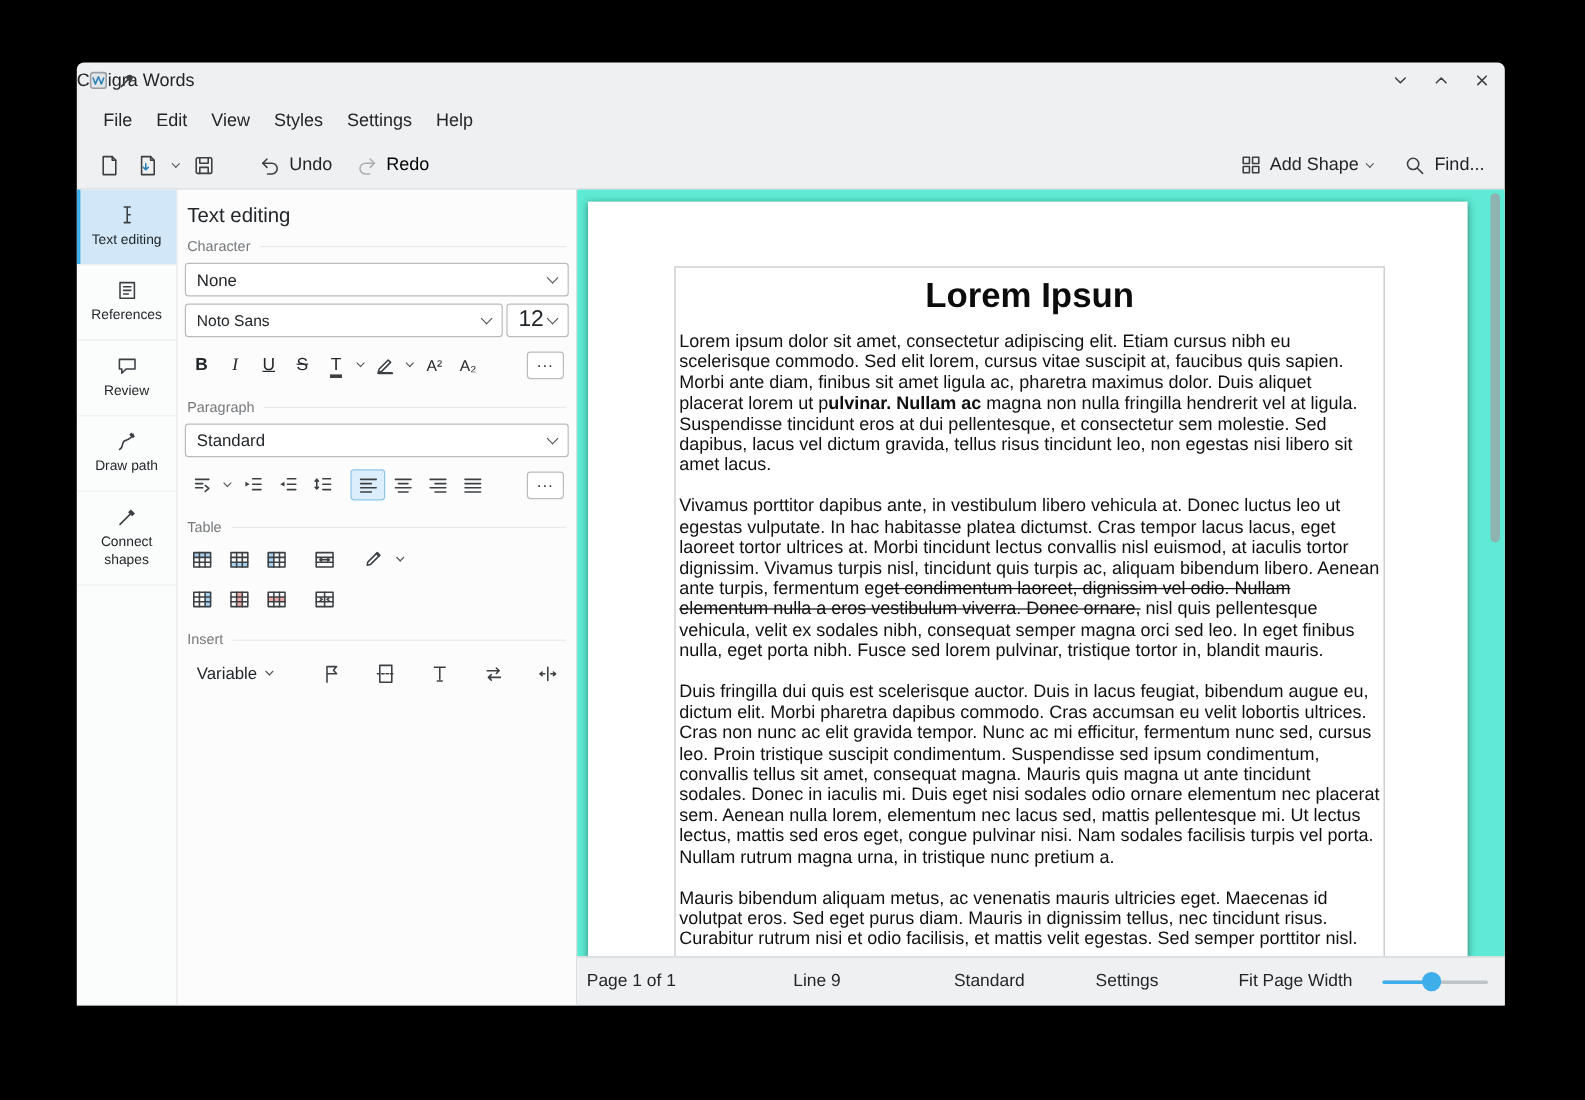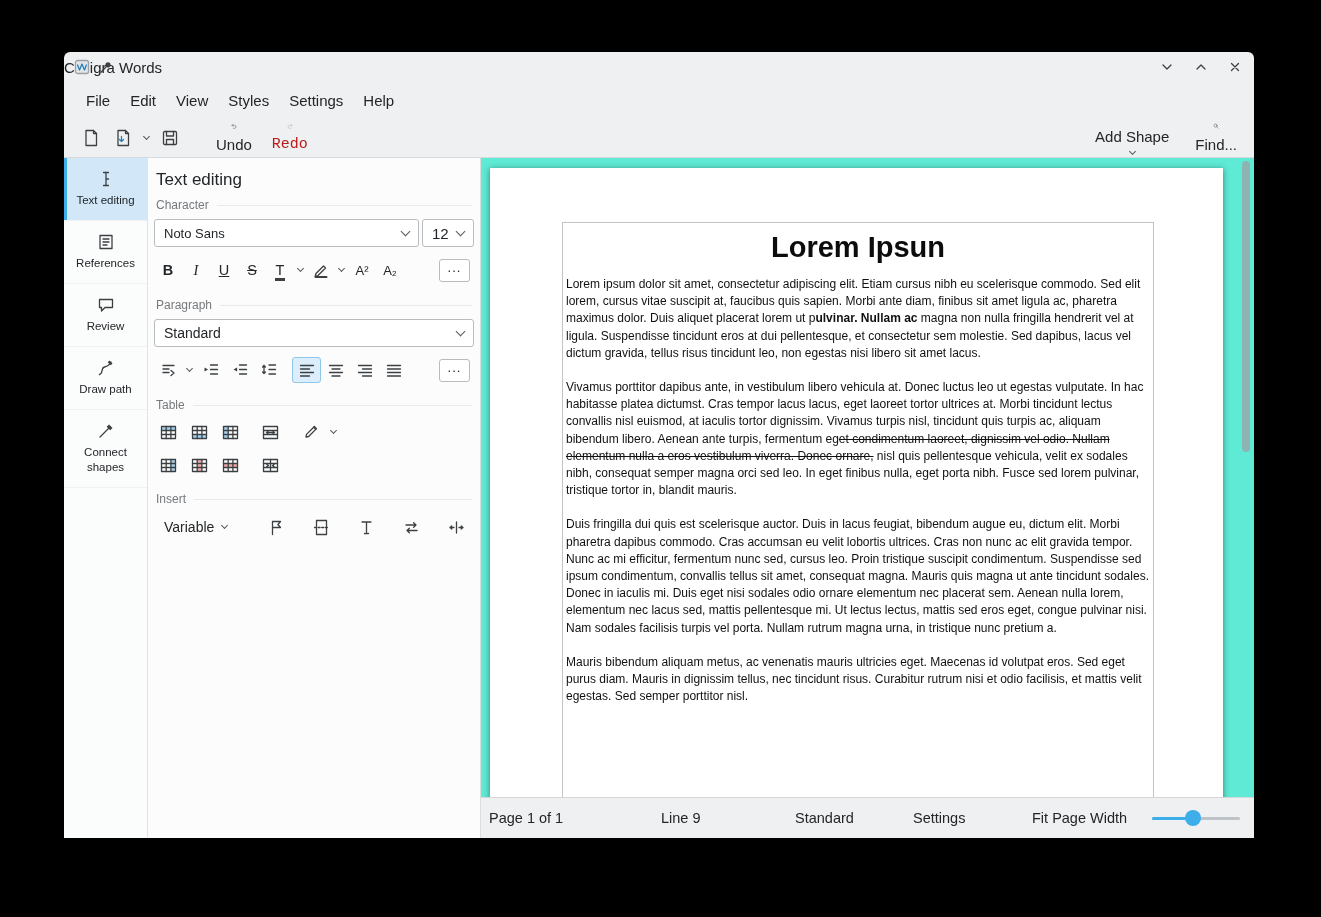--- a/index.html
+++ b/index.html
@@ -16,22 +16,22 @@
   .winbtn{width:18px;height:18px;display:flex;align-items:center;justify-content:center;}
 
   
   .menubar{flex:0 0 36px;display:flex;align-items:center;padding-left:12px;font-size:15px;}
   .menu-item{padding:5px 10px;border-radius:3px;cursor:default;}
 
   
   .toolbar{flex:0 0 40px;display:flex;align-items:center;padding:0 12px;gap:2px;
     border-bottom:1px solid #d8d9da;}
   .tool-btn{height:30px;min-width:30px;display:flex;align-items:center;justify-content:center;
-    gap:7px;padding:0 5px;border-radius:3px;font-size:15px;flex-direction:column;}
-  .tool-btn.disabled{color:#b91c1c;font-family:Liberation Mono, monospace;}
+    gap:7px;padding:0 5px;border-radius:3px;font-size:15px;}
+  .tool-btn.disabled{color:#000000;}
   .tool-chev{width:13px;height:26px;display:flex;align-items:center;justify-content:center;}
   .spacer{flex:1;}
 
   
   svg.ic{fill:none;stroke:#3c4043;stroke-width:1.3;stroke-linecap:round;stroke-linejoin:round;display:block;}
   svg.ic .fill{fill:#3c4043;stroke:none;}
   svg.ic .acc-b{fill:#a9d2f1;stroke:none;}
   svg.ic .acc-r{fill:#f0ada7;stroke:none;}
   .disabled svg.ic{stroke:#abaeb1;}
   .chev{width:7px;height:7px;border-right:1.5px solid #55595c;border-bottom:1.5px solid #55595c;
@@ -78,21 +78,21 @@
   .variable-btn{display:flex;align-items:center;gap:8px;height:26px;padding:0 10px;font-size:14px;border-radius:3px;}
 
   
   .right-col{flex:1;display:flex;flex-direction:column;min-width:0;}
   .canvas{flex:1;background:#5eead4;position:relative;overflow:hidden;}
   .page{position:absolute;left:9px;top:10px;width:733px;height:1060px;background:#fff;
     box-shadow:0 1px 6px rgba(0,0,0,.45);}
   .text-frame{position:absolute;left:72px;top:54px;width:592px;height:960px;
     border:1px solid #c2c3c4;padding:6px 3px 0 3px;}
   .doc-title{font-size:29px;font-weight:bold;text-align:center;color:#0c0c0c;margin:2px 0 12px;}
-  .text-frame p{font-size:12px;line-height:17.2px;color:#111;margin:0 0 17px;}
+  .text-frame p{font-size:15px;line-height:17.2px;color:#111;margin:0 0 17px;}
   .seg-bold{font-weight:bold;}
   .seg-strike{text-decoration:line-through;}
   .v-scrollbar{position:absolute;top:3px;right:3px;bottom:3px;width:11px;}
   .v-thumb{position:absolute;top:0;right:1px;width:8px;height:46%;border-radius:4px;background:#9ea1a4;opacity:.75;}
 
   
   .statusbar{flex:0 0 41px;background:#eff0f1;border-top:1px solid #d5d6d7;position:relative;font-size:14.5px;}
   .sb{position:absolute;top:50%;transform:translateY(-50%);white-space:nowrap;}
   .zoom-slider{position:absolute;left:671px;top:50%;transform:translateY(-50%);width:88px;height:18px;}
   .zoom-track{position:absolute;left:0;right:0;top:8px;height:3px;background:#bdc3c7;border-radius:2px;}
@@ -236,26 +236,30 @@
             <path class="fill" d="M12 2.5 15.5 6l-2.3 2.3-3.5-3.5z"></path>
           </svg>
         <span class="tab-label">Connect shapes</span>
       </div>
     </div>
 
     <div class="panel">
       <div class="panel-title">Text editing</div>
 
       <div class="section-label" style="margin-top:6px">Character</div>
+      <div class="dropdown">
+        <span>None</span>
+        <span class="chev"></span>
+      </div>
       <div class="font-row">
         <div class="dropdown font-name" style="font-size:13px">
           <span>Noto Sans</span>
           <span class="chev"></span>
         </div>
-        <div class="dropdown font-size" style="font-size:15px">
+        <div class="dropdown font-size" style="font-size:19px">
           <span>12</span>
           <span class="chev"></span>
         </div>
       </div>
       <div class="fmt-row">
         <span class="fmt-btn fmt-b">B</span>
         <span class="fmt-btn fmt-i">I</span>
         <span class="fmt-btn fmt-u">U</span>
         <span class="fmt-btn fmt-s">S</span>
         <span class="fmt-btn">

